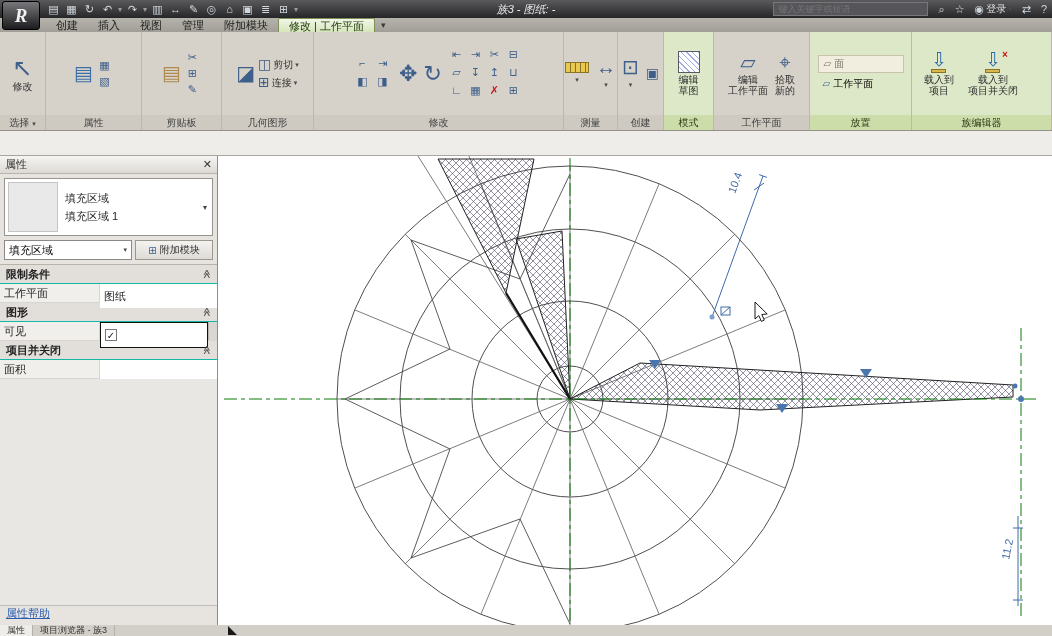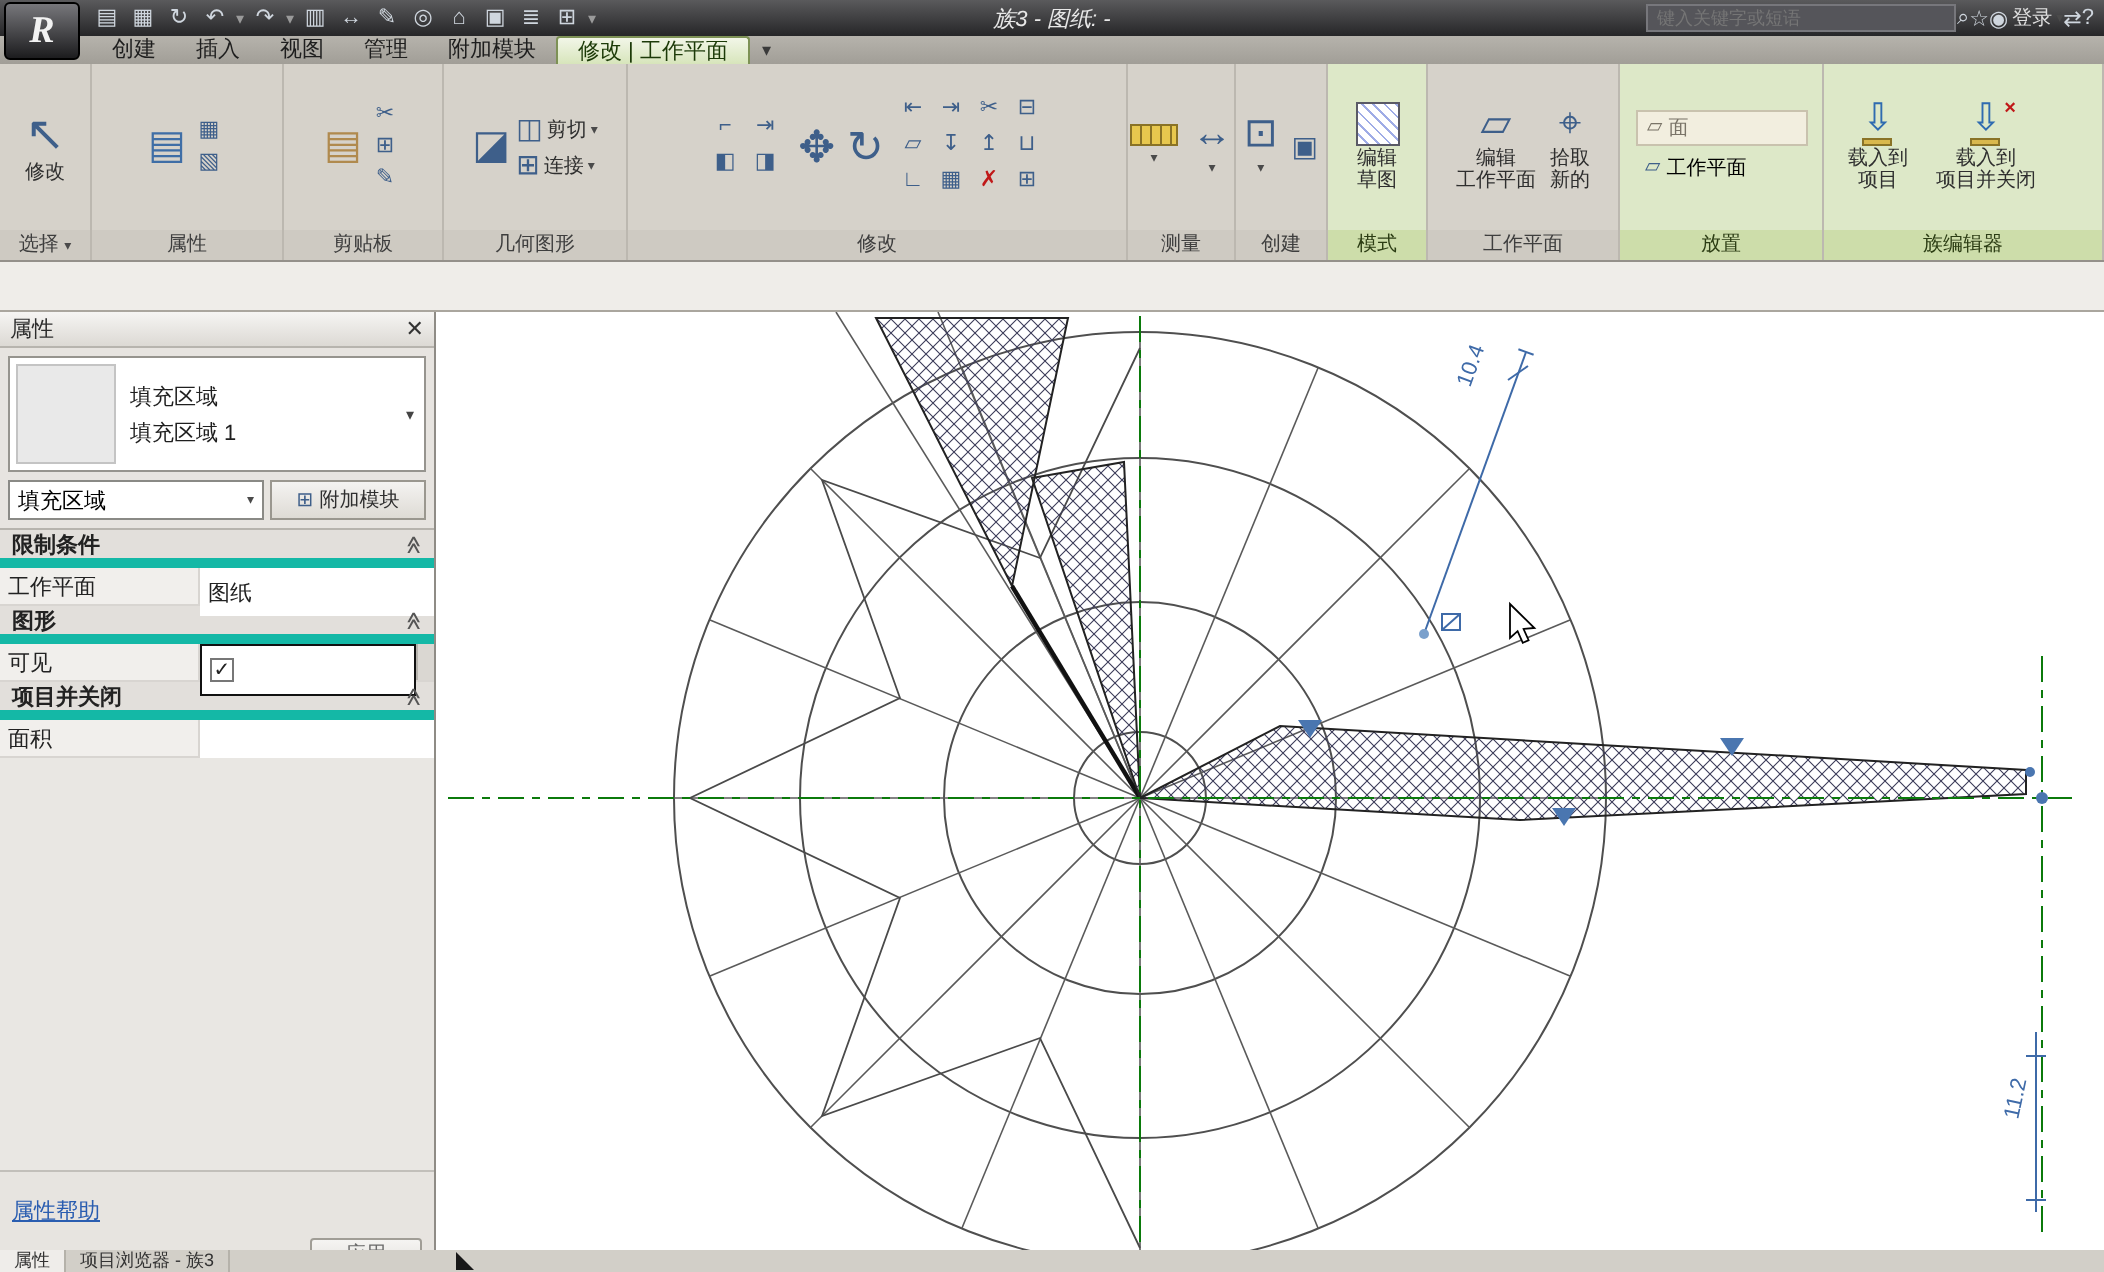--- a/index.html
+++ b/index.html
@@ -14,21 +14,21 @@
   .appbtn { position:absolute; left:2px; top:1px; width:38px; height:29px; z-index:9;
     background:linear-gradient(#77777b,#1c1c1e); border:1px solid #000; border-radius:3px;
     color:#f2f2f2; font-family:"Liberation Serif","DejaVu Serif",serif; font-size:19px;
     font-weight:bold; font-style:italic; text-align:center; line-height:27px; }
   .qat { display:flex; align-items:center; gap:3px; margin-left:46px; }
   .qico { width:15px; height:14px; line-height:14px; text-align:center; font-size:11px;
     color:#cfd6de; cursor:default; }
   .qsep { color:#9a9a9a; font-size:8px; }
   .wtitle { position:absolute; left:50%; transform:translateX(-50%); top:2px;
     color:#e8e8e8; font-size:11px; white-space:nowrap;font-style:italic; }
-  .tb-right { margin-left:auto; display:flex; align-items:center; gap:0; padding-right:5px; }
+  .tb-right { margin-left:auto; display:flex; align-items:center; gap:10px; padding-right:5px; }
   .searchbox { width:155px; height:14px; background:#55555a; border:1px solid #77777c;
     color:#c8c8c8; font-size:9px; padding:0 4px; }
   .tico { font-size:11px; color:#cfd6de; }
   .signin { display:flex; align-items:center; gap:2px; color:#e0e0e0; font-size:10px; }
 
   
   .tabrow { position:absolute; left:0; top:18px; width:1052px; height:14px;
     background:linear-gradient(#b6b3ac,#a19e97); display:flex; align-items:flex-end; }
   .tabs { display:flex; margin-left:46px; height:14px; }
   .rtab { padding:0 10px; font-size:11px; line-height:14px; color:#1e1e1e; cursor:default; }
@@ -92,36 +92,36 @@
   .typetext { flex:1; display:flex; flex-direction:column; gap:3px; padding-left:4px;
     font-size:11px; color:#1f1f1f; }
   .tscaret { width:14px; text-align:center; color:#444; font-size:8px; }
   .comborow { display:flex; gap:3px; margin:2px 4px 4px 4px; }
   .combo { flex:1; height:20px; background:#fff; border:1px solid #8a8a86; display:flex;
     align-items:center; justify-content:space-between; padding:0 4px; font-size:11px; }
   .edittype { width:78px; height:20px; border:1px solid #9a978f;
     background:linear-gradient(#f4f3f1,#dedbd5); display:flex; align-items:center;
     justify-content:center; gap:3px; font-size:10px; color:#2f2f2f; }
   .pgrid { border-top:1px solid #b7b4ae; }
-  .psec { height:19px; background:#e2dfdb; border-bottom:5px solid #14b8a6; display:flex;
+  .psec { height:19px; background:#e2dfdb; border-bottom:1px solid #14b8a6; display:flex;
     align-items:center; justify-content:space-between; padding:0 6px; font-weight:bold;
     font-size:11px; color:#222; }
   .chevup { display:inline-block; transform:rotate(90deg); font-size:9px; color:#555; }
   .prow { display:flex; height:19px; border-bottom:1px solid #d8d5d1; background:#fbfaf9;
     align-items:stretch; }
   .pcell-l { width:100px; background:#f1efec; border-right:1px solid #d8d5d1;
     padding:2px 4px; color:#222; }
   .pcell-v { flex:1; background:#fff; padding:12px 4px; color:#222; display:flex;
     align-items:center; }
   .pcell-v.sel { border:1.5px solid #111; }
   .assoc { width:9px; background:#dad7d2; border-left:1px solid #b7b4ae; }
   .cbx { width:12px; height:12px; border:1px solid #777; background:#fff; font-size:10px;
     line-height:11px; text-align:center; color:#222; }
   .pfill { flex:1; background:#e9e7e3; }
-  .props-ft { height:40px; display:flex; align-items:center; justify-content:space-between;
+  .props-ft { height:20px; display:flex; align-items:flex-start; justify-content:space-between;
     padding:0 6px; border-top:1px solid #c2bfba; }
   .helplink { color:#2a5db0; text-decoration:underline; font-size:11px; }
   .applybtn { width:56px; height:18px; border:1px solid #a09d96;
     background:linear-gradient(#f5f4f2,#e1deda); color:#6b6b6b; font-size:10px;
     text-align:center; line-height:16px; border-radius:2px;margin-top:44px; }
 
   
   .canvas { flex:1; height:469px; background:#ffffff; position:relative; overflow:hidden; }
   .canvas svg { display:block; }
 

